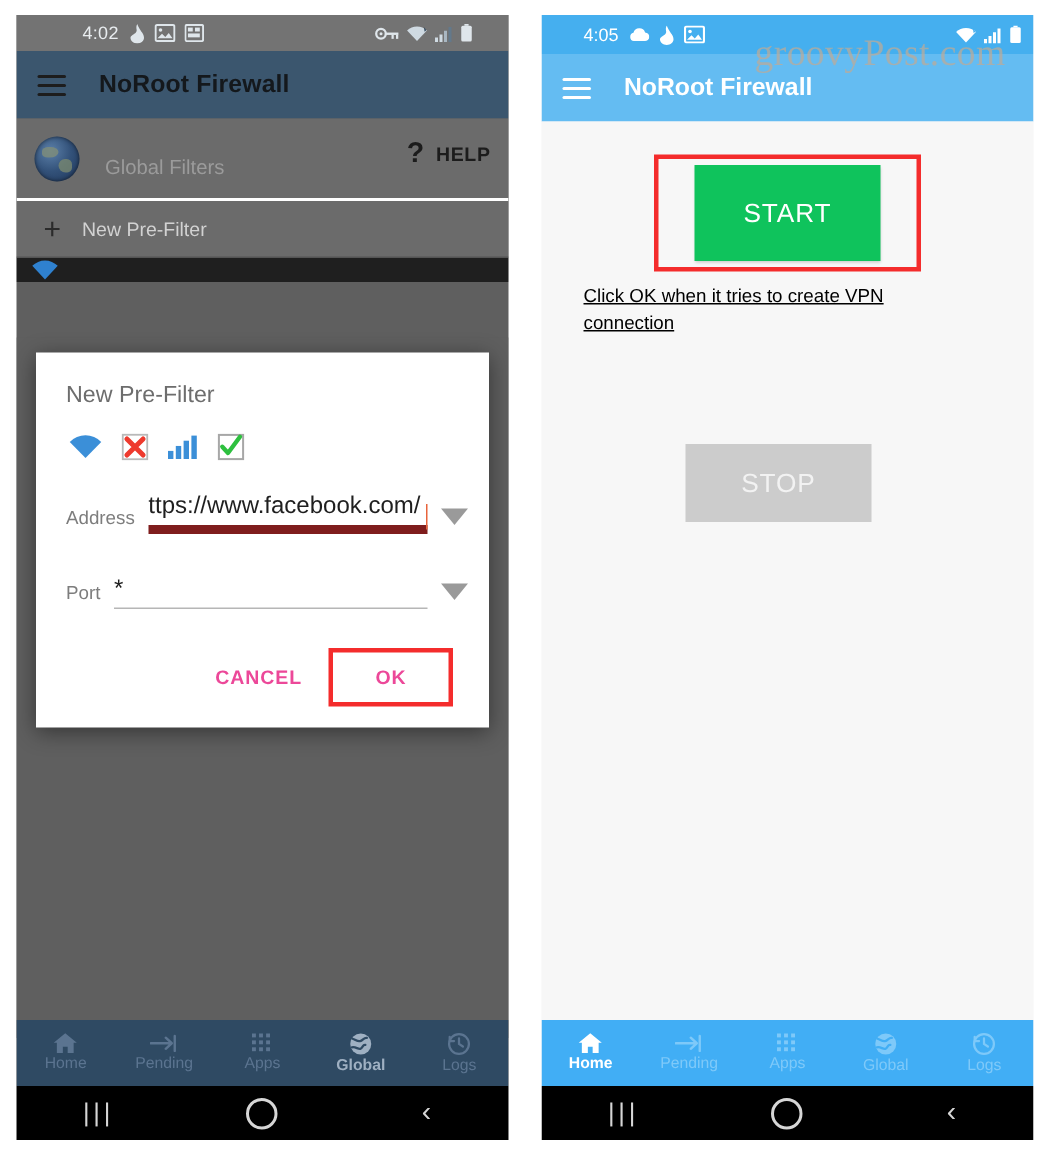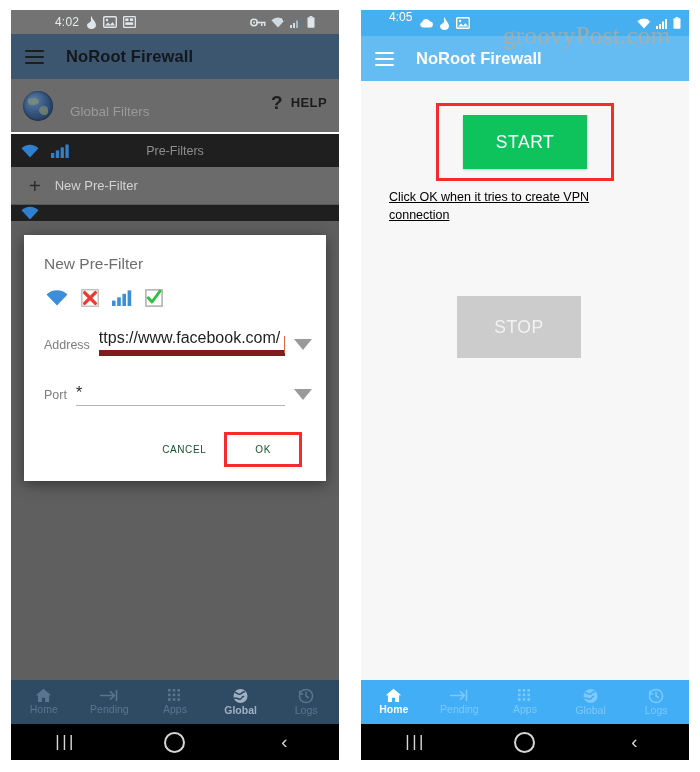--- a/index.html
+++ b/index.html
@@ -199,21 +199,21 @@
     border-left: 9px solid transparent;
     border-right: 9px solid transparent;
     border-top: 11px solid #9a9a9a;
     margin-left: 9px; margin-bottom: 6px; flex: 0 0 auto;
   }
   .dlg-actions {
     display: flex; align-items: center; justify-content: flex-end;
     padding: 26px 16px 14px 0; gap: 4px;
   }
   .btn-text {
-    color: #14532d; font-size: 10px; font-weight: normal;
+    color: #ec4899; font-size: 13px; font-weight: bold;
     letter-spacing: .6px; padding: 9px 14px; cursor: pointer;
     background: transparent; border: none;
   }
   .ok-highlight {
     border: 3px solid #f42c2c;
     padding: 7px 14px;
     margin-right: 8px;
     background: #fff;
     display: flex; align-items: center; justify-content: center;
   }
@@ -240,21 +240,21 @@
   }
   .navbar-sys > div { flex:1; display:flex; align-items:center; justify-content:center; }
   .sys-recents { color:#d6d6d6; font-size:17px; letter-spacing:2.5px; }
   .sys-home {
     width:17px; height:17px; border:2px solid #d6d6d6; border-radius:50%;
   }
   .sys-back { color:#d6d6d6; font-size:19px; }
   
   .r-statusbar {
     height: 26px; background: #45afef;
-    display:flex; padding:0 8px; box-sizing:border-box;
+    display:flex; align-items:center; padding:0 8px; box-sizing:border-box;
   }
   .r-statusbar .time { color:#fff; font-size:12px; margin-left:20px; }
   .r-appbar {
     height: 45px; background: #64bcf2;
     display:flex; align-items:center; padding:0 14px; box-sizing:border-box;
   }
   .r-appbar .hamburger i { background: #ffffff; }
   .r-appbar .title {
     color:#fff; font-size:16.5px; font-weight:bold; margin-left:22px;
   }
@@ -263,42 +263,42 @@
     background:#f7f7f7;
   }
   .start-highlight {
     position:absolute; left: 75px; top: 22px;
     width: 178px; height: 78px;
     border: 3px solid #f42c2c;
     box-sizing: border-box;
     display:flex; align-items:center; justify-content:center;
   }
   .btn-start {
-    width: 124px; height: 54px; background:#0fc35c;
+    width: 124px; height: 64px; background:#0fc35c;
     color:#fff; font-size:17.5px; letter-spacing:.6px;
     display:flex; align-items:center; justify-content:center;
     border:none; cursor:pointer;
     box-shadow: 0 1px 2px rgba(0,0,0,.18);
   }
   .vpn-note {
     position:absolute; left:28px; top:108px; width: 230px;
     color:#000000; font-size:12.5px; line-height:1.42;text-decoration:underline;
   }
   .autostart-row {
     position:absolute; left: 0; right: 0; top: 156px;
     display:flex; align-items:center; justify-content:center; gap:10px;
   }
   .chk-box {
     width:13px; height:13px; border:2px solid #8a8a8a; background:#fff;
     cursor:pointer; flex:0 0 auto;
   }
   .autostart-row .as-label { color:#3c3c3c; font-size:13.5px; }
   .btn-stop {
     position:absolute; left: 96px; top: 215px;
-    width: 124px; height: 62px; background:#cccccc;
+    width: 124px; height: 52px; background:#cccccc;
     color:#f2f2f2; font-size:17.5px; letter-spacing:.6px;
     display:flex; align-items:center; justify-content:center;
     border:none; cursor:pointer;
   }
   .watermark {
     position:absolute; left: 142px; top: 12px;
     font-family: "Liberation Serif", serif;
     font-size: 25px;
     color: rgba(190,170,150,.72);
     letter-spacing: .3px;
@@ -373,32 +373,20 @@
 
       <div class="l-globalrow">
         <div class="globe-av"></div>
         <div class="gf-label">Global Filters</div>
         <div class="help-wrap">
           <span class="qmark">?</span>
           <span class="help-txt">HELP</span>
         </div>
       </div>
 
-      <div class="l-prefilters">
-        <svg class="ico-wifi-sm" width="18" height="14" viewBox="0 0 18 14">
-          <path d="M9 13.4L0.5 4.2A12 12 0 0 1 17.5 4.2z" fill="#2f81cf"></path>
-        </svg>
-        <svg class="ico-bars-sm" width="19" height="14" viewBox="0 0 19 14">
-          <rect x="0" y="9" width="3.3" height="5" fill="#2f81cf"></rect>
-          <rect x="4.8" y="6.4" width="3.3" height="7.6" fill="#2f81cf"></rect>
-          <rect x="9.6" y="3.4" width="3.3" height="10.6" fill="#2f81cf"></rect>
-          <rect x="14.4" y="0.5" width="3.3" height="13.5" fill="#2f81cf"></rect>
-        </svg>
-        <div class="pf-label">Pre-Filters</div>
-      </div>
 
       <div class="l-newrow">
         <span class="plus-ico">+</span>
         <span class="np-label">New Pre-Filter</span>
       </div>
 
       <div class="l-secondbar">
         <svg width="18" height="14" viewBox="0 0 18 14">
           <path d="M9 13.4L0.5 4.2A12 12 0 0 1 17.5 4.2z" fill="#2f81cf"></path>
         </svg>

